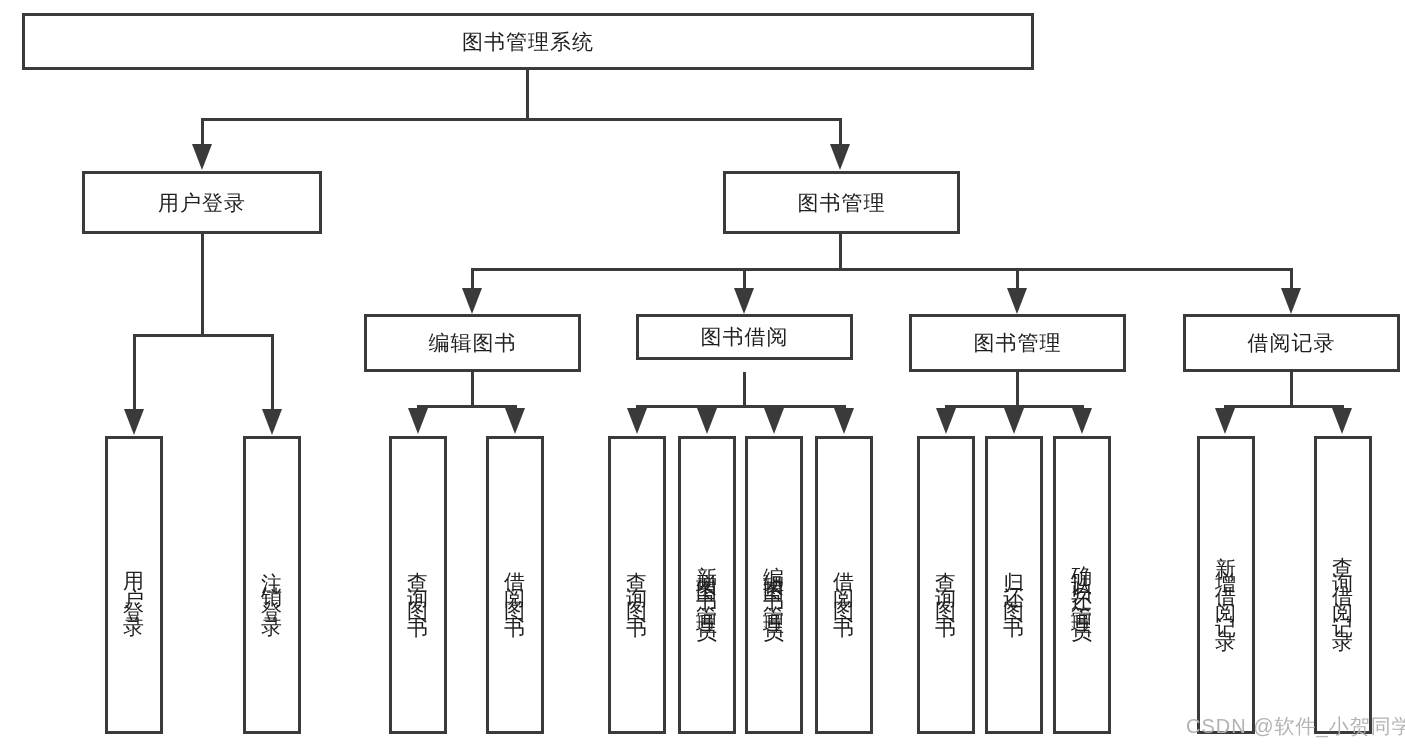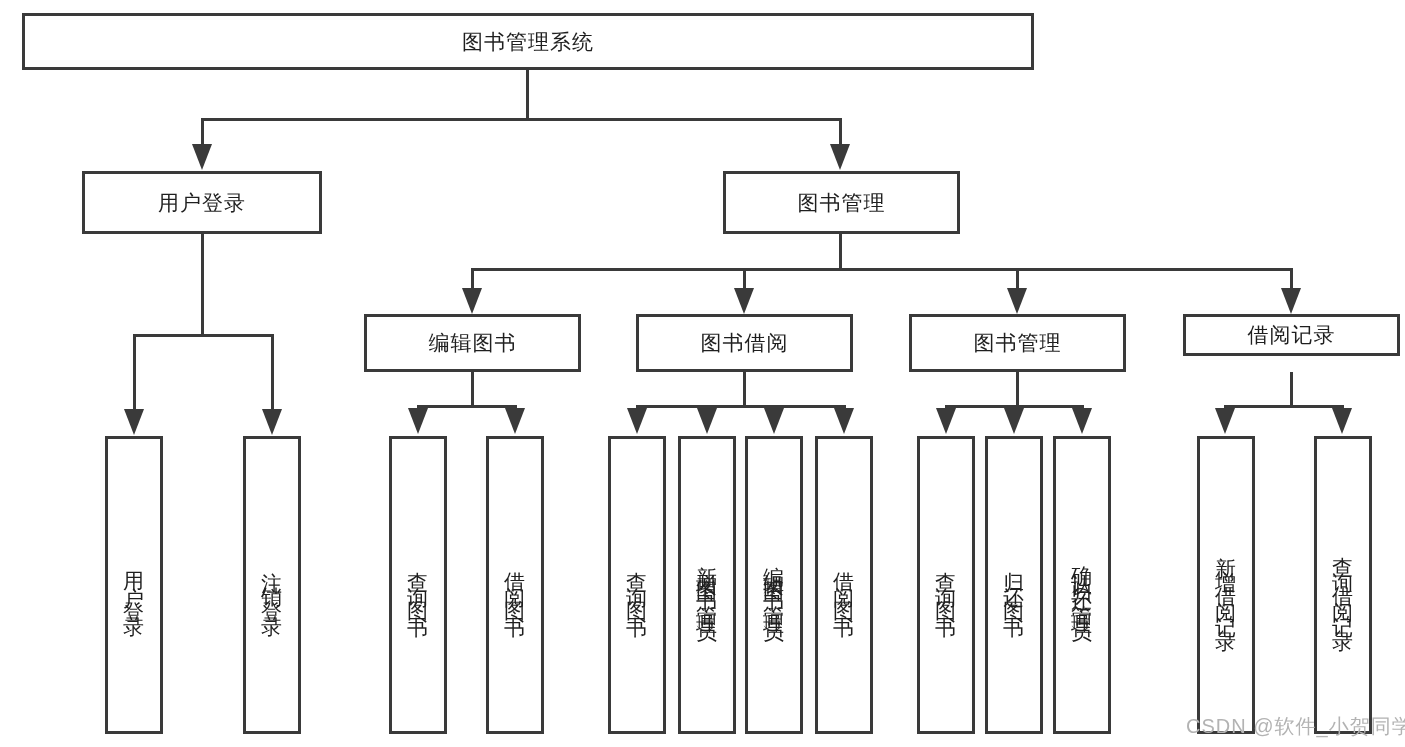--- a/index.html
+++ b/index.html
@@ -129,23 +129,23 @@
   <div class="line" style="left:1224px;top:405px;width:120px;height:3px"></div>
   <div class="arrow" style="left:1215px;top:408px"></div>
   <div class="arrow" style="left:1332px;top:408px"></div>
 
   <div class="box" style="left:22px;top:13px;width:1012px;height:57px">图书管理系统</div>
 
   <div class="box" style="left:82px;top:171px;width:240px;height:63px">用户登录</div>
   <div class="box" style="left:723px;top:171px;width:237px;height:63px">图书管理</div>
 
   <div class="box" style="left:364px;top:314px;width:217px;height:58px">编辑图书</div>
-  <div class="box" style="left:636px;top:314px;width:217px;height:58px">图书借阅</div>
+  <div class="box" style="left:636px;top:314px;width:217px;height:46px">图书借阅</div>
   <div class="box" style="left:909px;top:314px;width:217px;height:58px">图书管理</div>
-  <div class="box" style="left:1183px;top:314px;width:217px;height:42px">借阅记录</div>
+  <div class="box" style="left:1183px;top:314px;width:217px;height:58px">借阅记录</div>
 
   <div class="vbox" style="left:105px">
     <span>用户登录</span>
   </div>
   <div class="vbox" style="left:243px">
     <span>注销登录</span>
   </div>
 
   <div class="vbox" style="left:389px">
     <span>查询图书</span>

